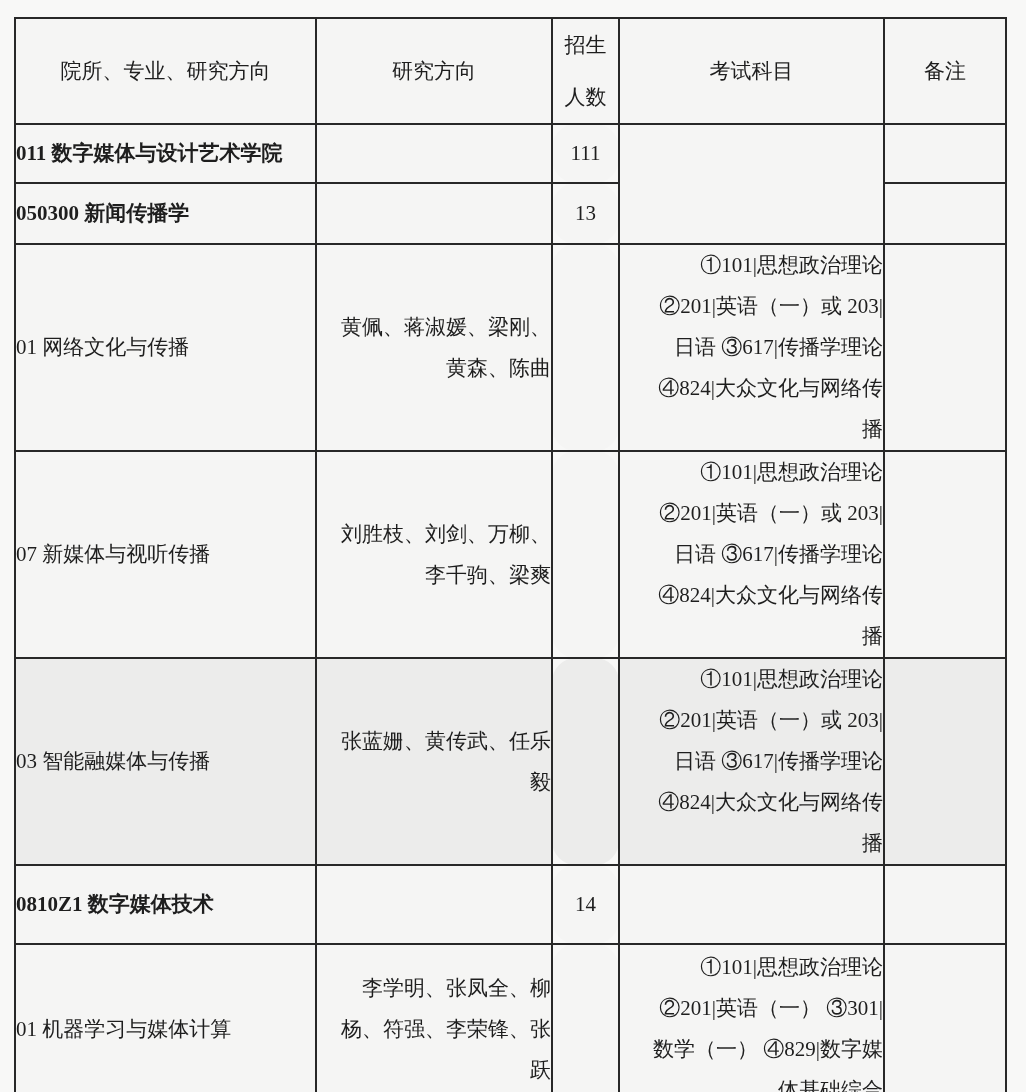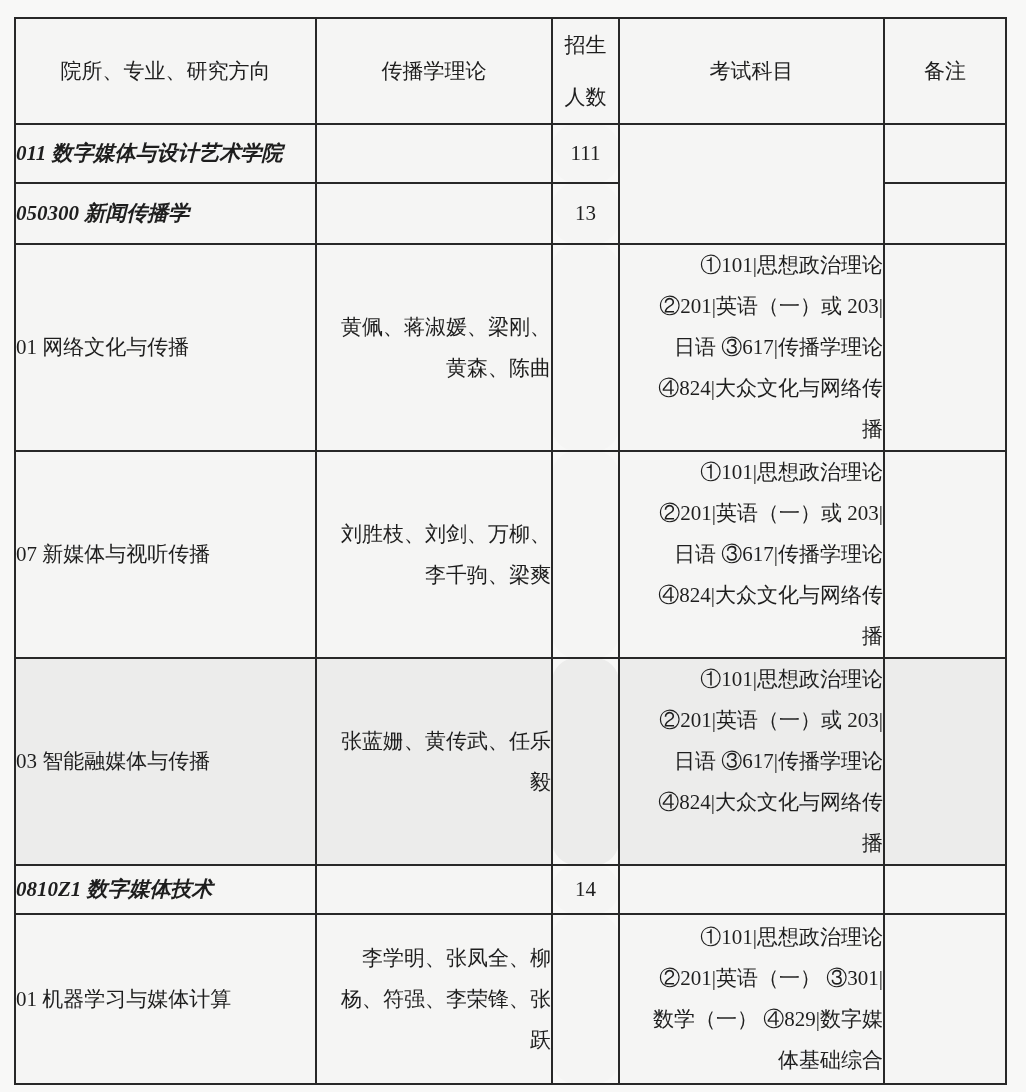--- a/index.html
+++ b/index.html
@@ -38,21 +38,21 @@
     text-align: center;
     vertical-align: middle;
     line-height: 52px;
     white-space: pre-line;
   }
   .catalog td {
     vertical-align: middle;
     line-height: 41px;
   }
   .c-name    { text-align: left; padding: 0 4px 0 3px; }
-  tr.bold .c-name { font-weight: bold; font-style: italic; }
+  tr.bold .c-name { font-weight: bold; }
   .c-teachers{ text-align: right; padding: 0 6px 0 5px; white-space: pre-line; }
   .c-quota   { text-align: center; border-radius: 24px; }
   .c-exam    { text-align: right; padding: 0 4px 0 6px; white-space: pre-line; }
   .c-note    { text-align: center; }
   tr.highlight td { background: var(--hl-bg); }
 </style>
 </head>
 <body>
 
 <table class="catalog">
@@ -60,21 +60,21 @@
     <col style="width:301px">
     <col style="width:236px">
     <col style="width:67px">
     <col style="width:265px">
     <col style="width:122px">
   </colgroup>
 
   <tbody>
       <tr style="height:105px">
     <th>院所、专业、研究方向</th>
-    <th>传播学理论</th>
+    <th>研究方向</th>
     <th>招生
 人数</th>
     <th>考试科目</th>
     <th>备注</th>
   </tr>
 
   <tr class="bold" style="height:59px">
     <td class="c-name">011 数字媒体与设计艺术学院</td>
     <td class="c-teachers"></td>
     <td class="c-quota">111</td>
@@ -121,21 +121,21 @@
 毅</td>
     <td class="c-quota"></td>
     <td class="c-exam">①101|思想政治理论
 ②201|英语（一）或 203|
 日语 ③617|传播学理论
 ④824|大众文化与网络传
 播</td>
     <td class="c-note"></td>
   </tr>
 
-  <tr class="bold" style="height:49px">
+  <tr class="bold" style="height:79px">
     <td class="c-name">0810Z1 数字媒体技术</td>
     <td class="c-teachers"></td>
     <td class="c-quota">14</td>
     <td class="c-exam"></td>
     <td class="c-note"></td>
   </tr>
 
   <tr style="height:170px">
     <td class="c-name">01 机器学习与媒体计算</td>
     <td class="c-teachers">李学明、张凤全、柳

